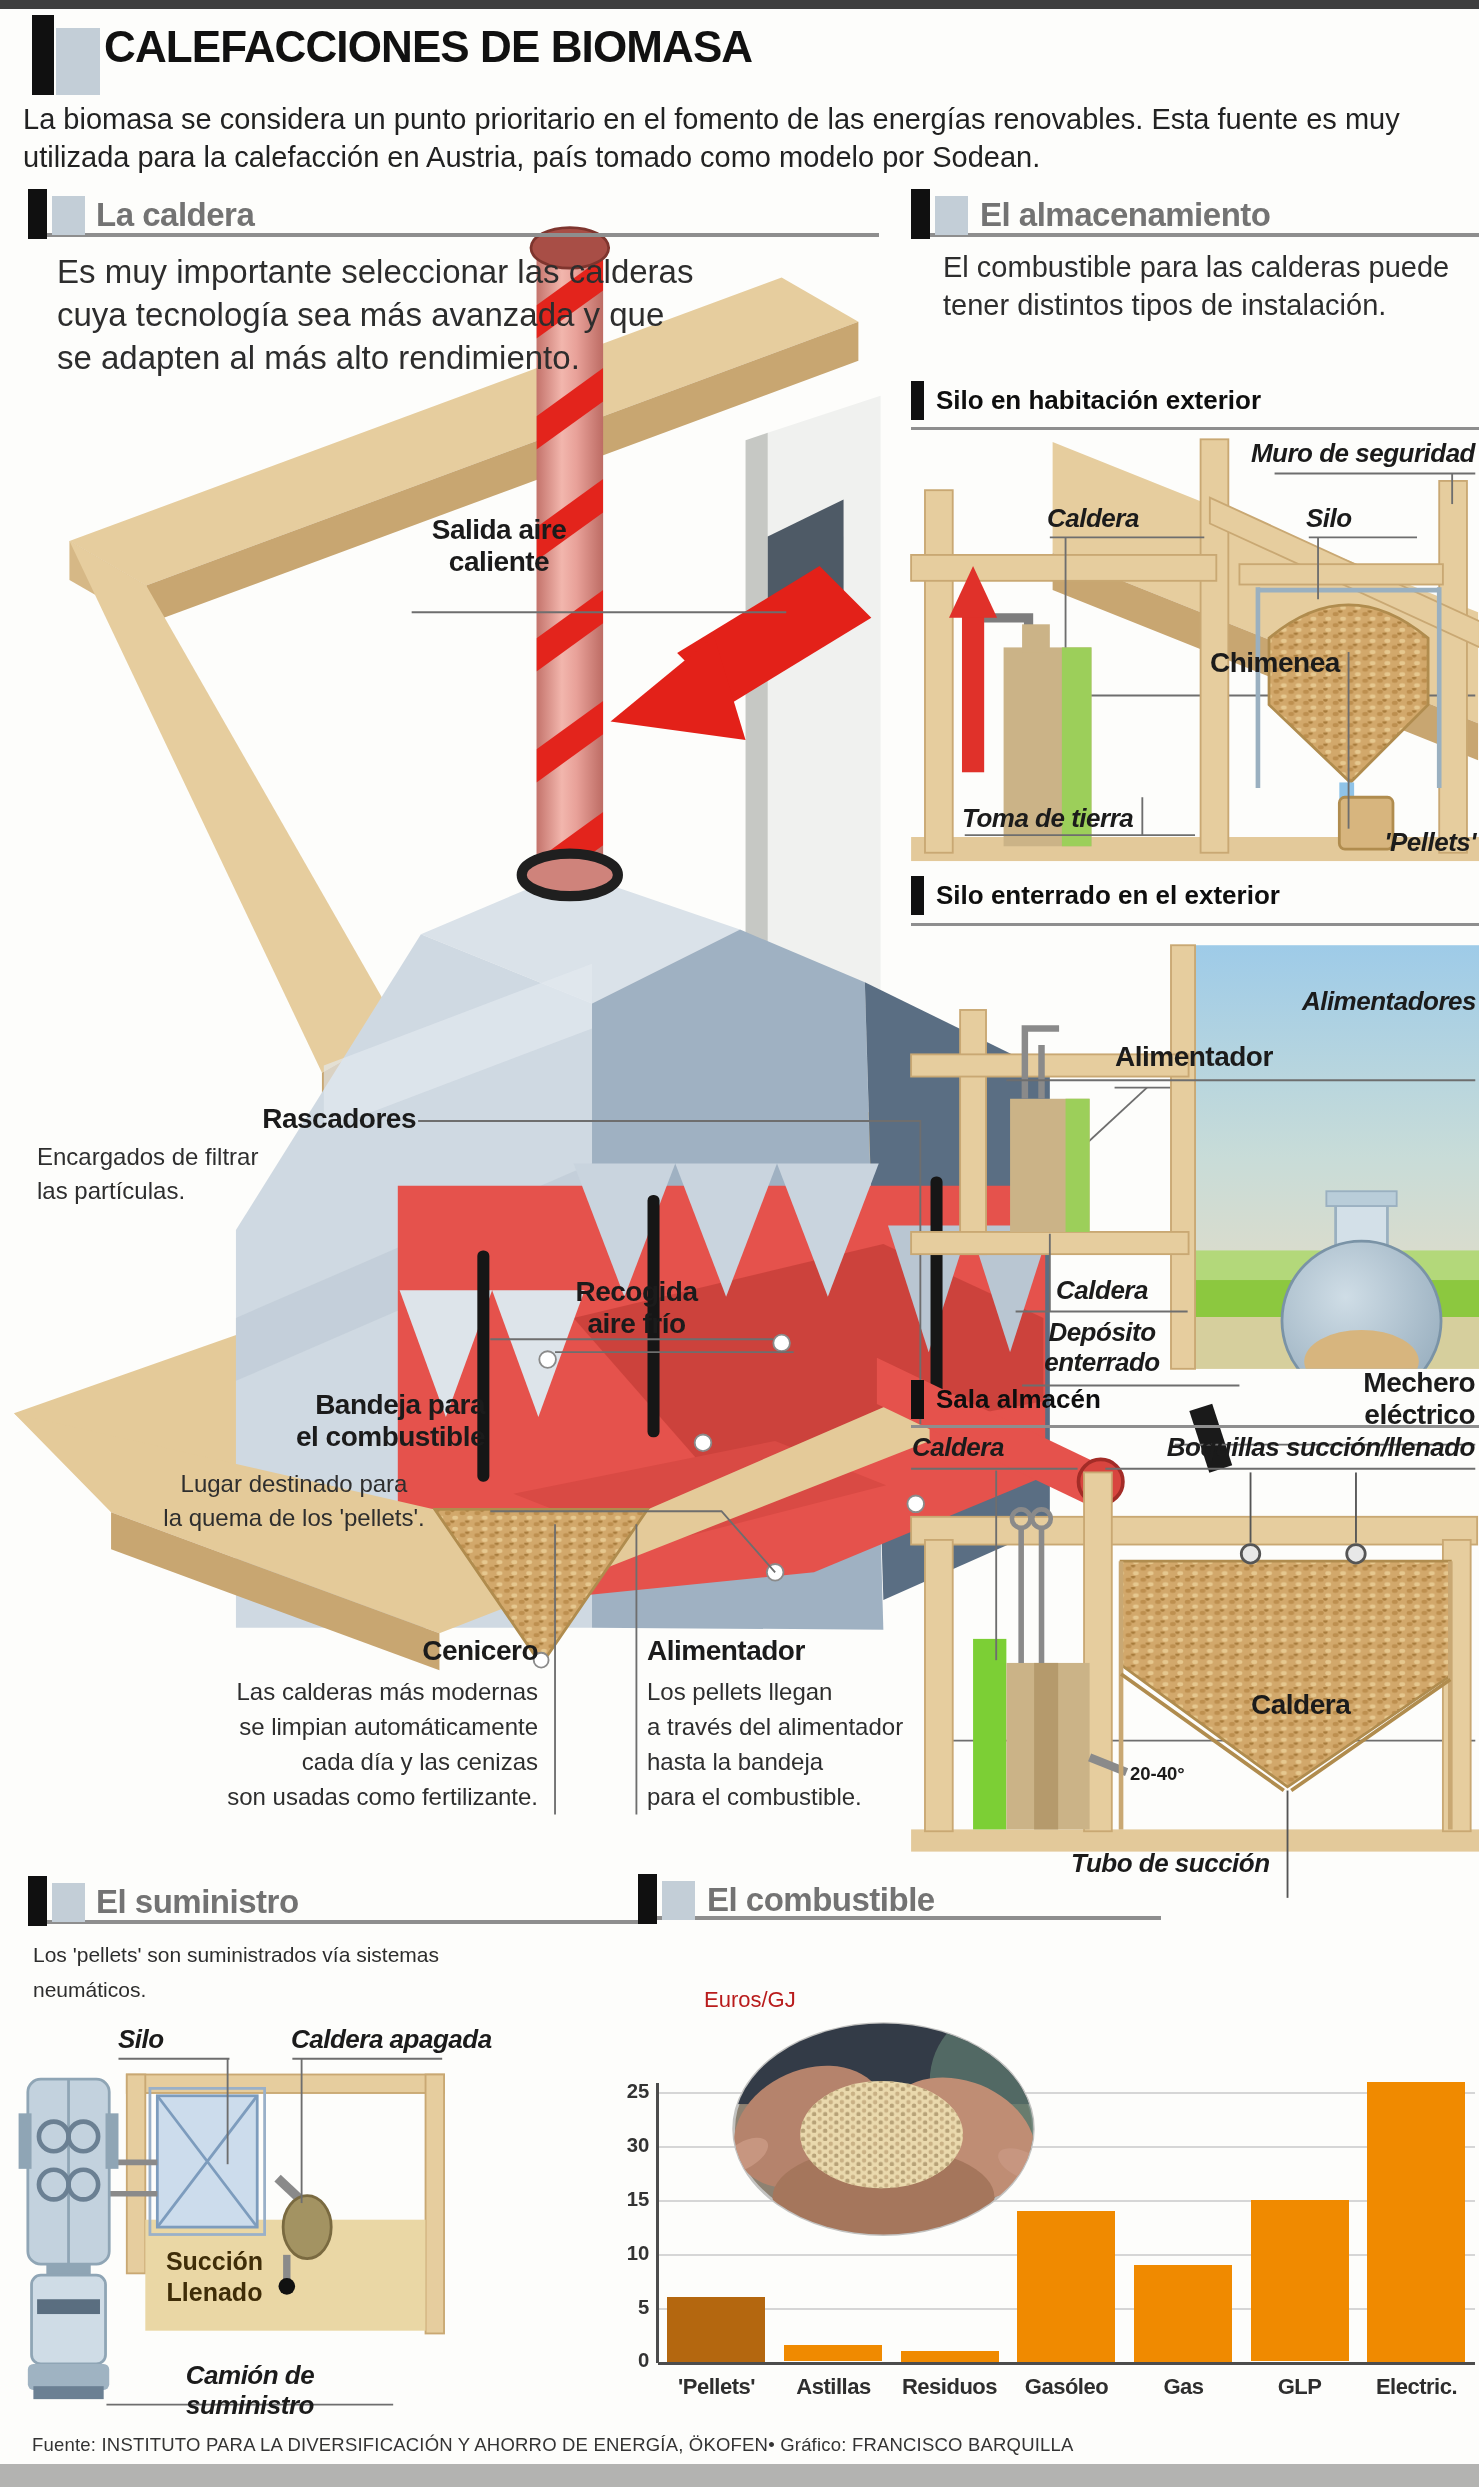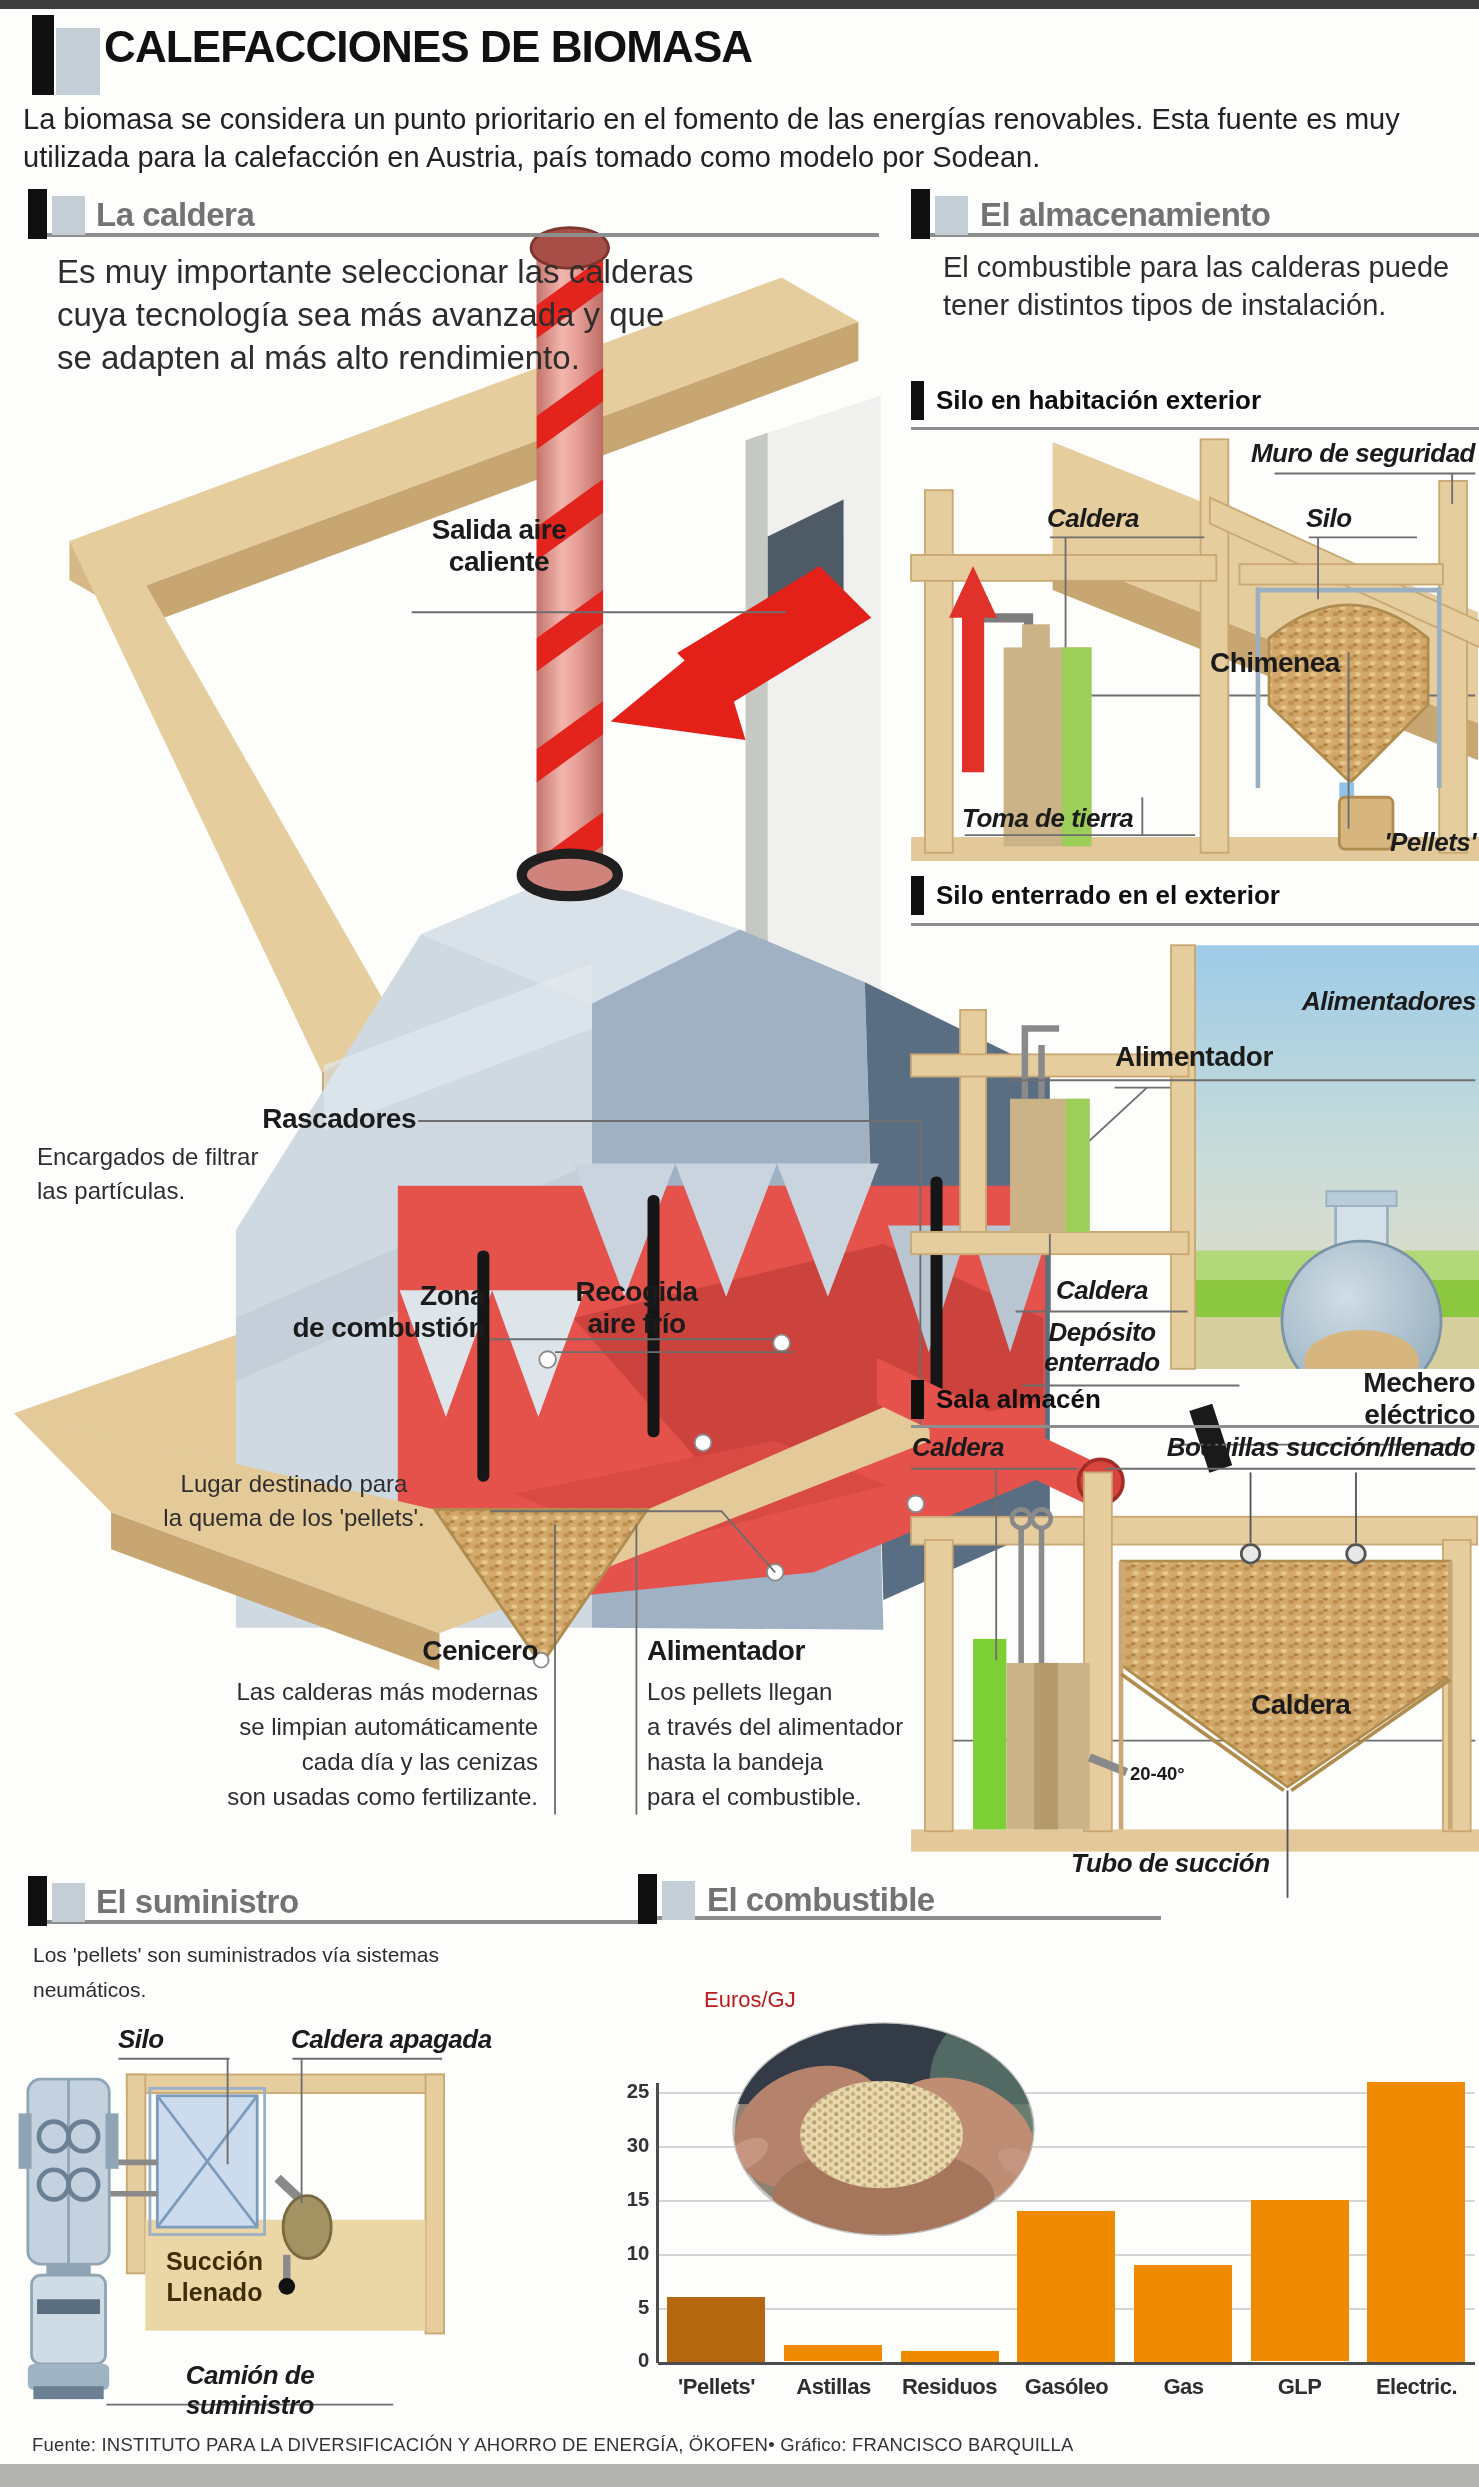--- a/index.html
+++ b/index.html
@@ -325,22 +325,22 @@
   <div class="t lbl" style="left:388px;top:514px;width:222px;text-align:center;">Salida aire
 caliente</div>
   <div class="t lbl" style="left:1210px;top:647px;">Chimenea</div>
   <div class="t lbl" style="left:544px;top:1276px;width:185px;text-align:center;">Recogida
 aire frío</div>
   <div class="t lbl" style="left:1251px;top:1689px;">Caldera</div>
   <div class="t lbl" style="left:1115px;top:1041px;">Alimentador</div>
   <div class="t lbl" style="left:139px;top:1103px;width:277px;text-align:right;">Rascadores</div>
   <div class="t desc2" style="left:37px;top:1140px;width:379px;">Encargados de filtrar
 las partículas.</div>
-  <div class="t lbl" style="left:171px;top:1280px;width:314px;text-align:right;">Zona
-de combustión</div>
+  <div class="t lbl" style="left:171px;top:1389px;width:314px;text-align:right;">Bandeja para
+el combustible</div>
   <div class="t desc2" style="left:86px;top:1467px;width:416px;text-align:center;">Lugar destinado para
 la quema de los 'pellets'.</div>
   <div class="t lbl" style="left:1239px;top:1367px;width:236px;text-align:right;">Mechero
 eléctrico</div>
   <div class="t lbl" style="left:296px;top:1635px;width:242px;text-align:right;">Cenicero</div>
   <div class="t desc2" style="left:111px;top:1674px;width:427px;text-align:right;line-height:35px;">Las calderas más modernas
 se limpian automáticamente
 cada día y las cenizas
 son usadas como fertilizante.</div>
   <div class="t lbl" style="left:647px;top:1635px;">Alimentador</div>

